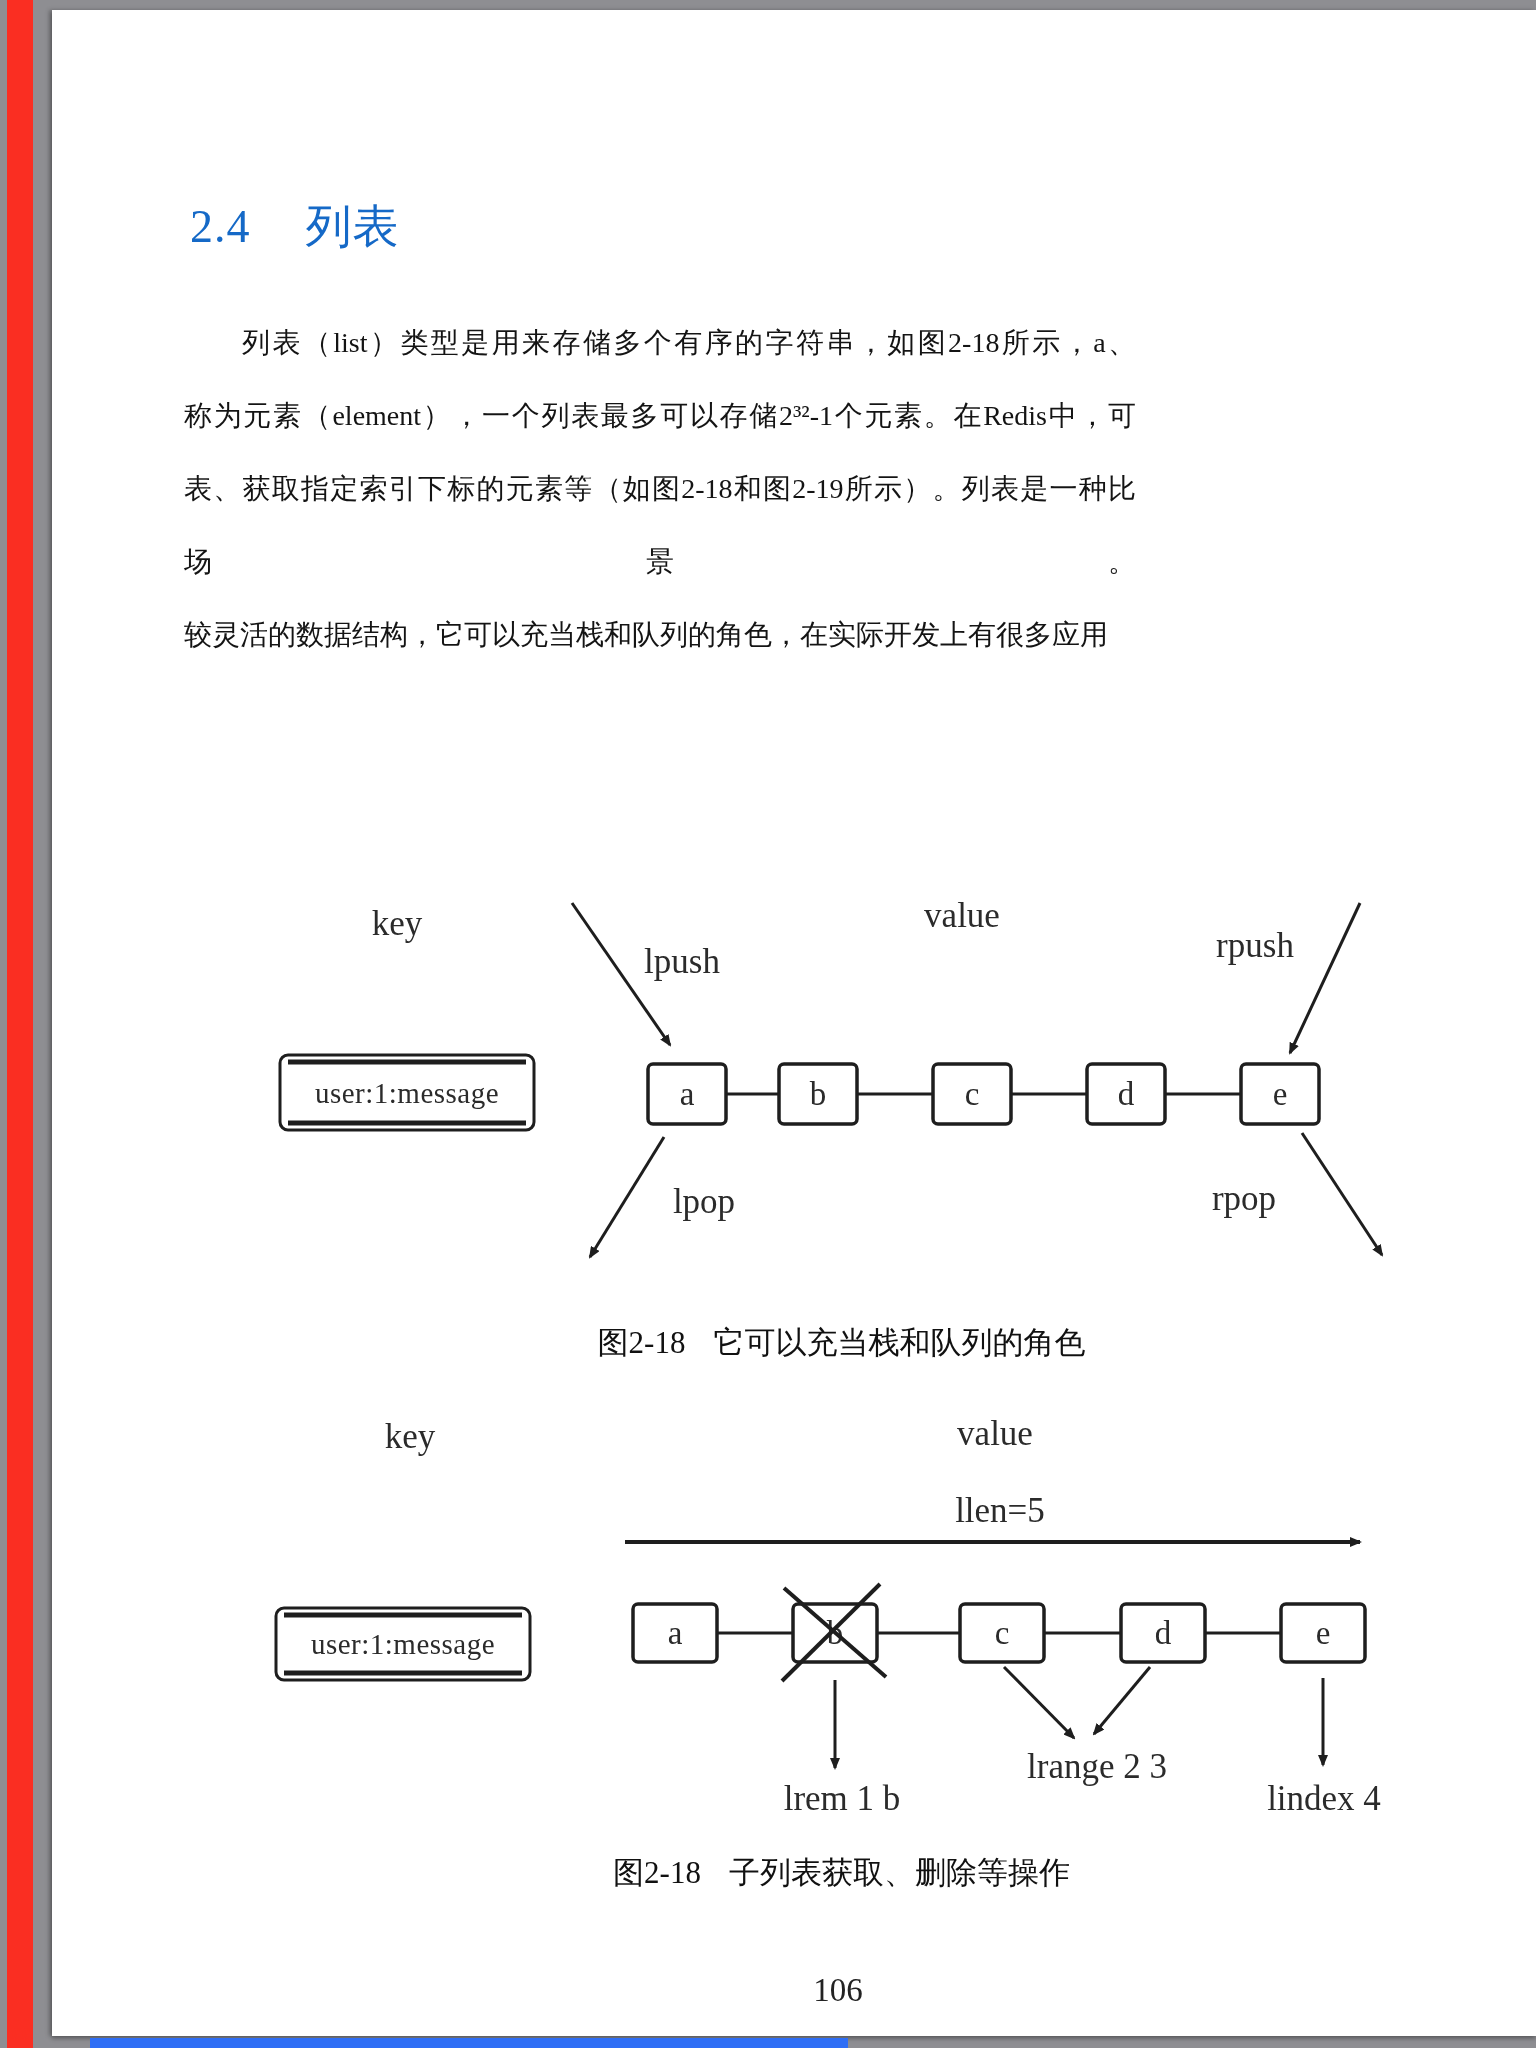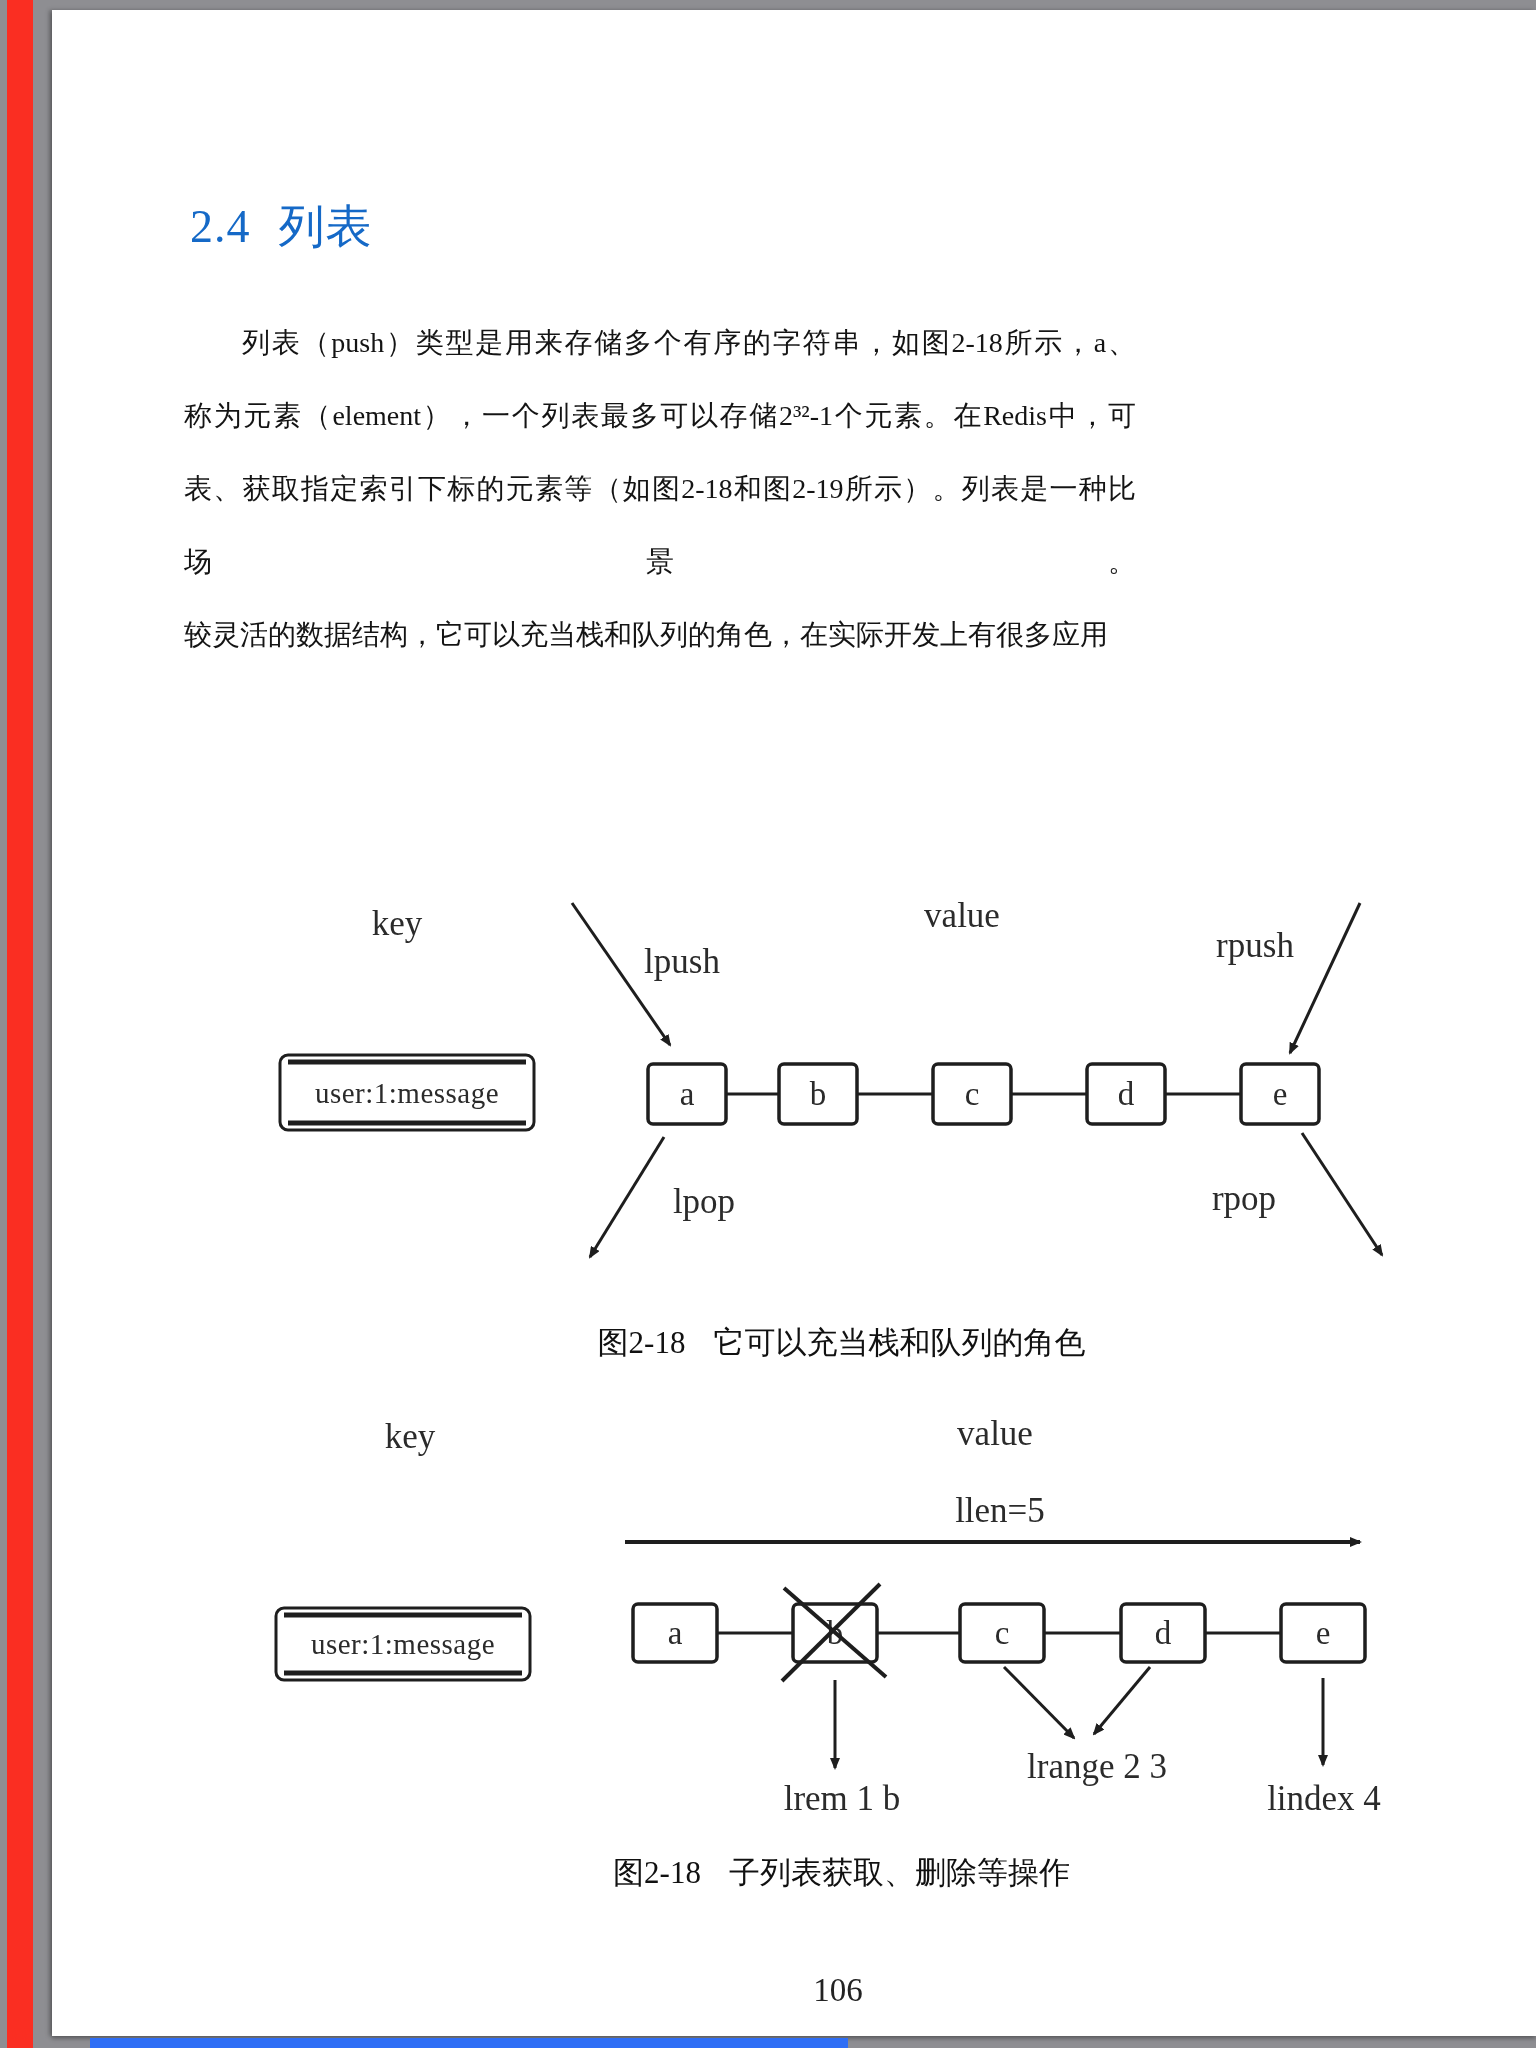--- a/index.html
+++ b/index.html
@@ -30,21 +30,21 @@
     width:758px;height:10px;
     background:#2e6ef5;
     z-index:7;
   }
   .heading{
     position:absolute;left:138px;top:186px;
     font-size:46px;color:#1569c7;
     letter-spacing:1px;
     white-space:nowrap;
   }
-  .heading .num{margin-right:28px;}
+  .heading .num{margin-right:55px;}
   .para{
     position:absolute;left:132px;top:296px;width:952px;
     font-size:28px;color:#141414;
   }
   .para .pline{
     height:73px;line-height:73px;
     text-align:justify;text-align-last:justify;
     white-space:nowrap;
   }
   .para .pline:first-child{text-indent:58px;}
@@ -76,21 +76,21 @@
 </head>
 <body>
 
 <div class="book-page">
 
   <div class="heading">
     <span class="num">2.4</span><span>列表</span>
   </div>
 
   <div class="para">
-    <div class="pline">列表（push）类型是用来存储多个有序的字符串，如图2-18所示，a、</div>
+    <div class="pline">列表（list）类型是用来存储多个有序的字符串，如图2-18所示，a、</div>
     <div class="pline">称为元素（element），一个列表最多可以存储2³²-1个元素。在Redis中，可</div>
     <div class="pline">表、获取指定索引下标的元素等（如图2-18和图2-19所示）。列表是一种比</div>
     <div class="pline">场景。</div>
     <div class="pline">较灵活的数据结构，它可以充当栈和队列的角色，在实际开发上有很多应用</div>
   </div>
 
   <svg id="fig218" class="figure-svg" viewBox="0 0 1340 430">
     <defs>
       <marker id="ah" markerWidth="12" markerHeight="10" refX="10" refY="5" orient="auto" markerUnits="userSpaceOnUse">
         <path d="M0,0 L12,5 L0,10 z" fill="#1e1e1e"></path>

